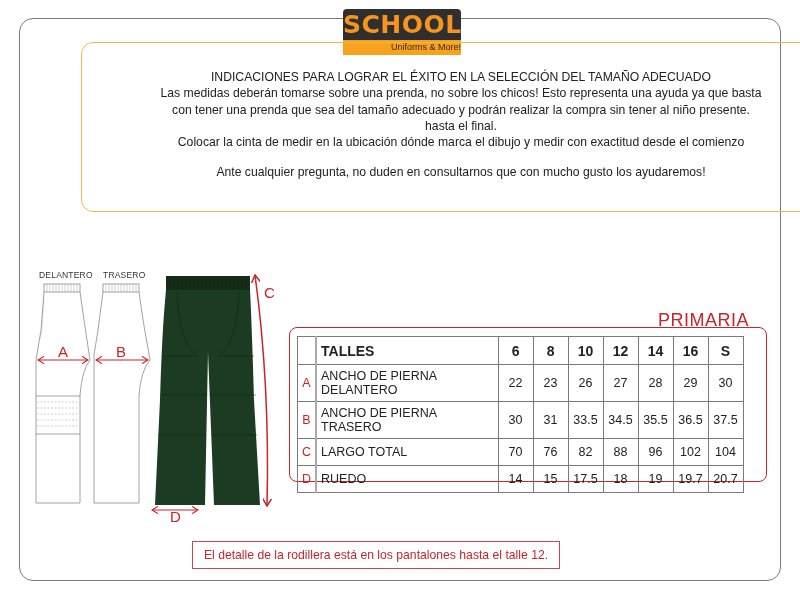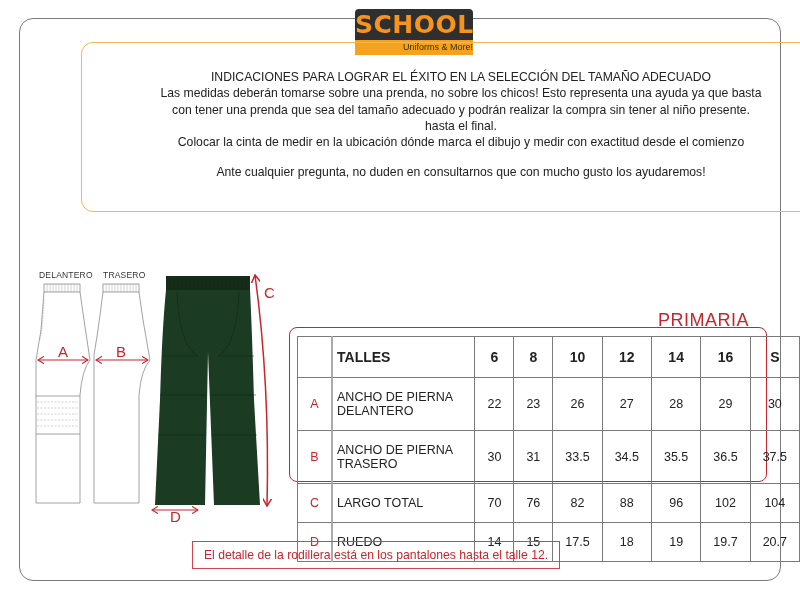--- a/index.html
+++ b/index.html
@@ -5,21 +5,21 @@
   * { box-sizing: border-box; margin: 0; padding: 0; }
   html, body { width: 800px; height: 600px; background: #ffffff; overflow: hidden; }
   body { position: relative; font-family: "Liberation Sans", sans-serif; color: #222; }
 
   .outer-frame {
     position: absolute; left: 19px; top: 18px; width: 762px; height: 563px;
     border: 1px solid #7a7a7a; border-radius: 14px;
   }
 
   .logo {
-    position: absolute; left: 343px; top: 9px; width: 118px; height: 48px; margin-left: 12px;
+    position: absolute; left: 343px; top: 9px; width: 118px; height: 48px;
   }
   .logo-top {
     height: 31px; background: #2f2f2f; border-radius: 4px 4px 0 0;
     color: #f7941d; font-weight: bold; font-size: 25px; letter-spacing: 0.5px;
     text-align: center; line-height: 31px;
     font-family: "DejaVu Sans", sans-serif;
   }
   .logo-bottom {
     height: 15px; background: #f6a21c; color: #3b2a10; font-size: 9px;
     text-align: right; line-height: 15px;
@@ -46,21 +46,21 @@
   }
   .table-frame {
     position: absolute; left: 289px; top: 327px; width: 478px; height: 155px;
     border: 1.5px solid #c8242b; border-radius: 8px;
   }
   table.sizes {
     position: absolute; left: 297px; top: 336px; border-collapse: collapse;
     font-size: 12.5px;
   }
   table.sizes td, table.sizes th {
-    border: 1px solid #7a7a7a; height: 27px; text-align: center; padding: 12px;
+    border: 1px solid #7a7a7a; height: 27px; text-align: center; padding: 4px;
   }
   table.sizes th { font-weight: bold; font-size: 14px; height: 28px; }
   table.sizes .letter { width: 18px; color: #c8242b; }
   table.sizes .name { width: 182px; text-align: left; padding-left: 4px; }
   table.sizes th.name { font-size: 14px; }
   table.sizes .v { width: 35px; }
   table.sizes .letter-col { border-right: 2px solid #aaaaaa; }
 
   .note {
     position: absolute; left: 192px; top: 541px; width: 368px; height: 28px;

